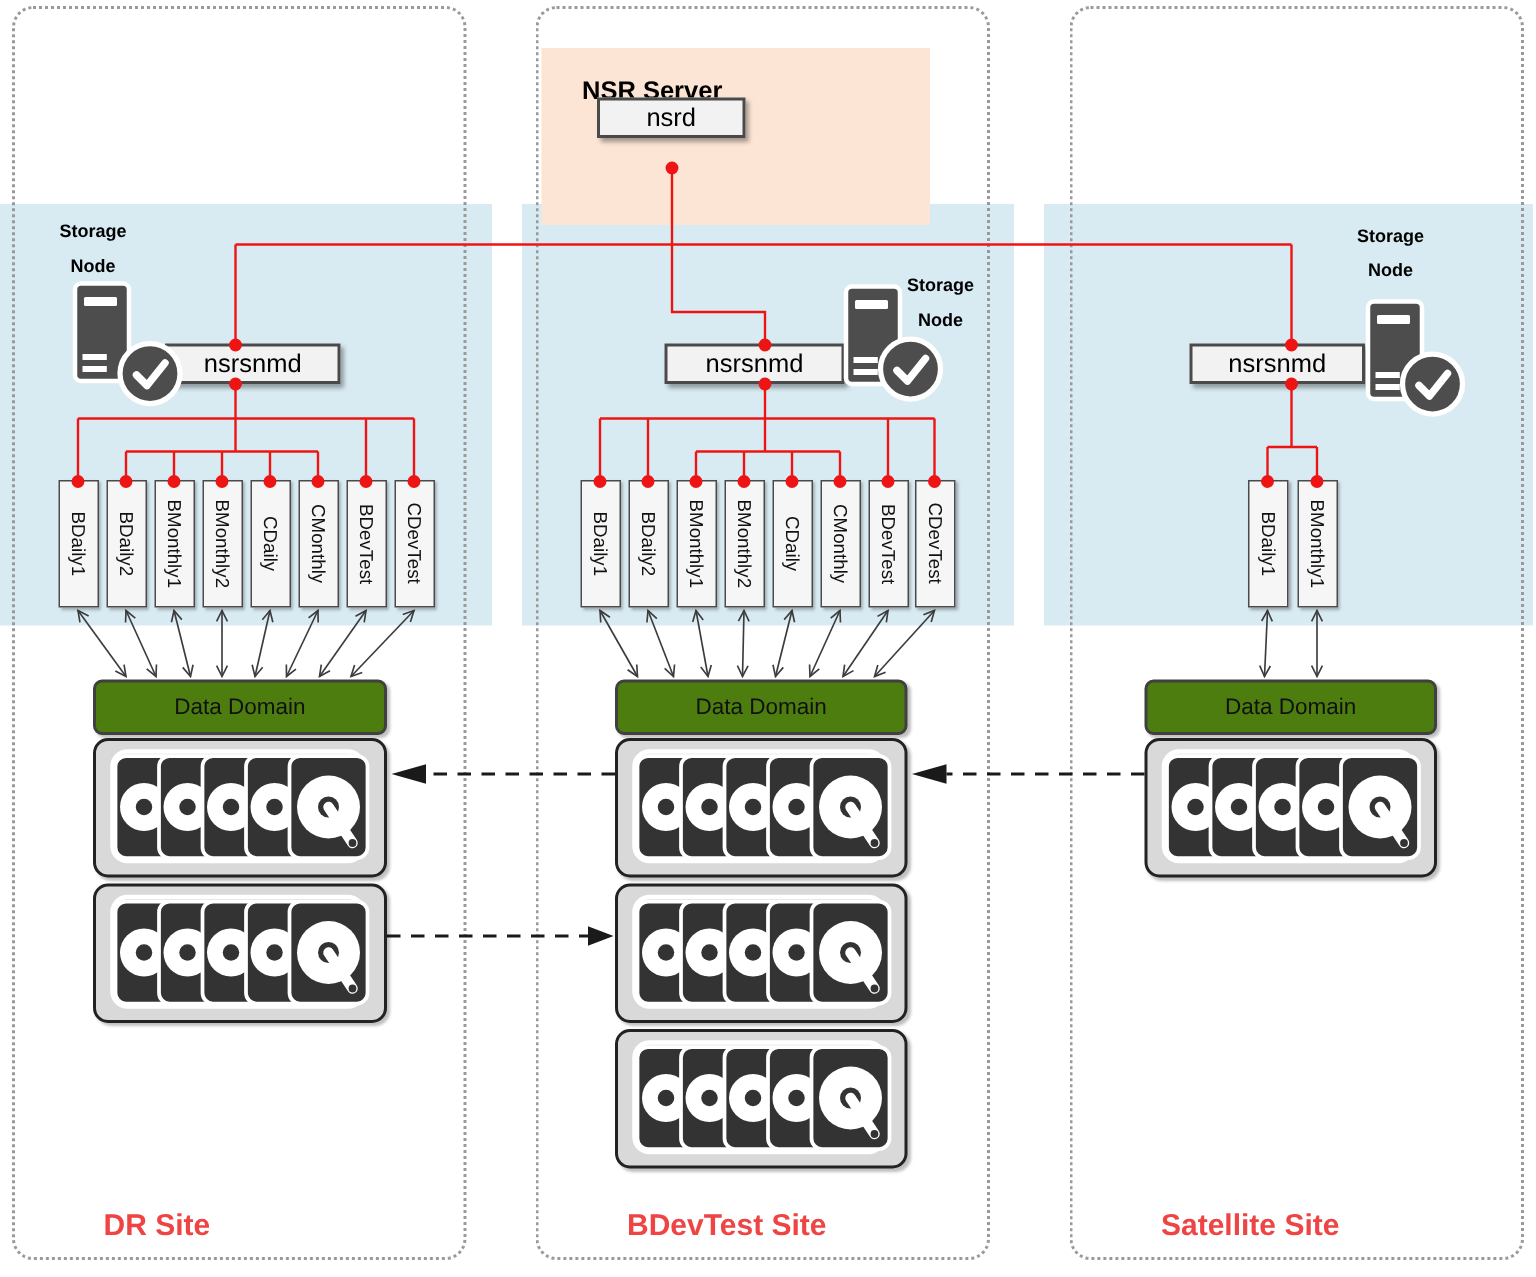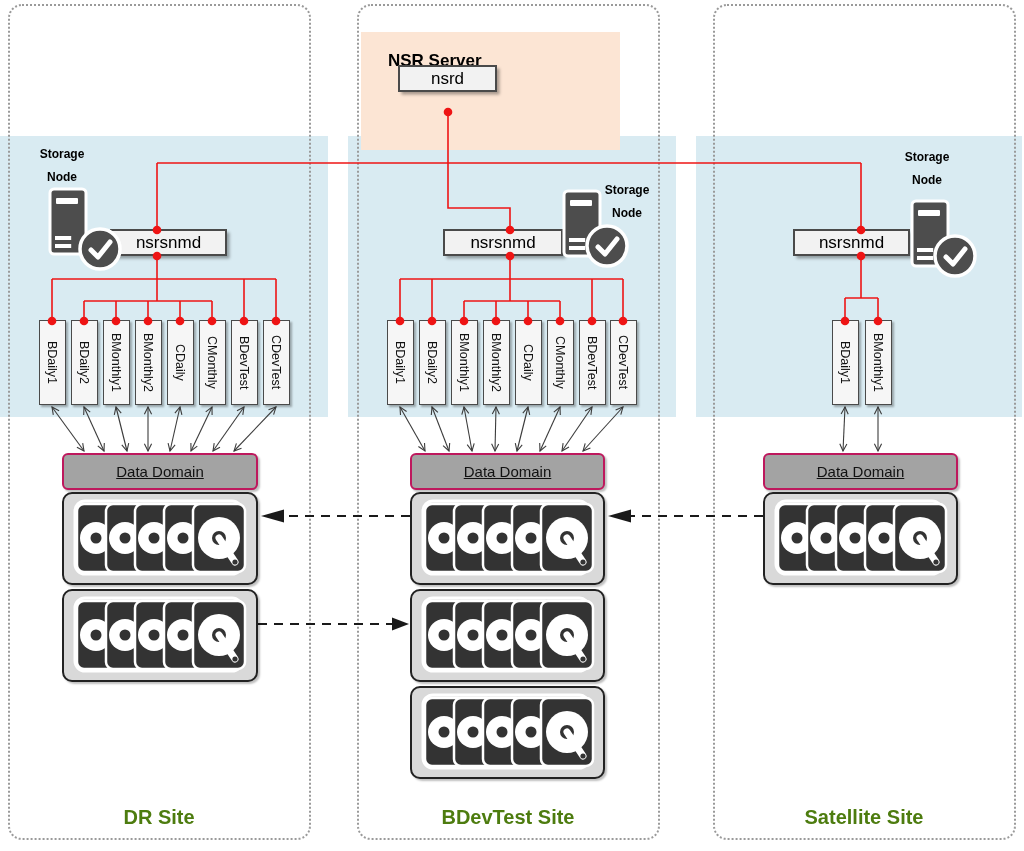--- a/index.html
+++ b/index.html
@@ -25,32 +25,32 @@
     position:absolute;transform:translateX(-50%);text-align:center;font-weight:bold;
     font-size:12px;line-height:23px;color:#000;z-index:4;white-space:nowrap;
   }
   .dev{
     position:absolute;width:27px;height:85px;background:#f6f6f6;border:1.5px solid #4a4a4a;
     box-sizing:border-box;display:flex;align-items:center;justify-content:center;
     box-shadow:1.5px 1.5px 2px rgba(0,0,0,.3);z-index:4;
   }
   .dev span{writing-mode:vertical-rl;text-orientation:mixed;font-size:12.5px;color:#111;letter-spacing:0;}
   .dd-header{
-    position:absolute;height:37px;background:#a3a3a3;border:2px solid #be185d;border-radius:6px;
+    position:absolute;height:37px;background:#4d7c0f;border:2px solid #404040;border-radius:6px;
     box-sizing:border-box;display:flex;align-items:center;justify-content:center;
-    font-size:15px;color:#111;box-shadow:2px 2px 2px rgba(0,0,0,.25);z-index:4;text-decoration:underline;
+    font-size:15px;color:#111;box-shadow:2px 2px 2px rgba(0,0,0,.25);z-index:4;
   }
   .shelf{
     position:absolute;height:93px;background:#d9d9d9;border:2.5px solid #222;border-radius:10px;
     box-sizing:border-box;box-shadow:2px 2px 2px rgba(0,0,0,.25);z-index:4;
   }
   .shelf svg{display:block;}
   .site-label{
-    position:absolute;top:806px;width:180px;transform:translateX(-50%);text-align:center;
-    font-size:20px;font-weight:bold;color:#4d7c0f;z-index:4;white-space:nowrap;
+    position:absolute;top:806px;width:180px;transform:translateX(-50%);
+    font-size:20px;font-weight:bold;color:#ef4444;z-index:4;white-space:nowrap;
   }
 </style>
 </head>
 <body>
 
 <div id="canvas">
 
   <div class="band" style="left:0;width:328px;"></div>
   <div class="band" style="left:348px;width:328px;"></div>
   <div class="band" style="left:696px;width:326px;"></div>

